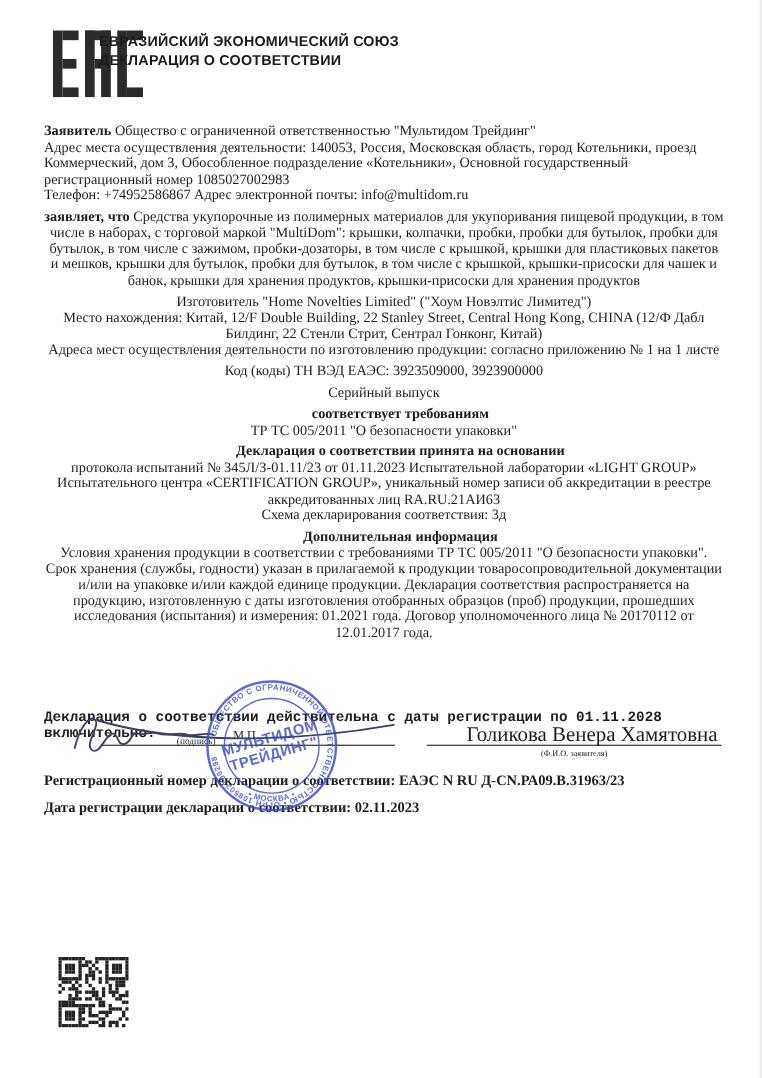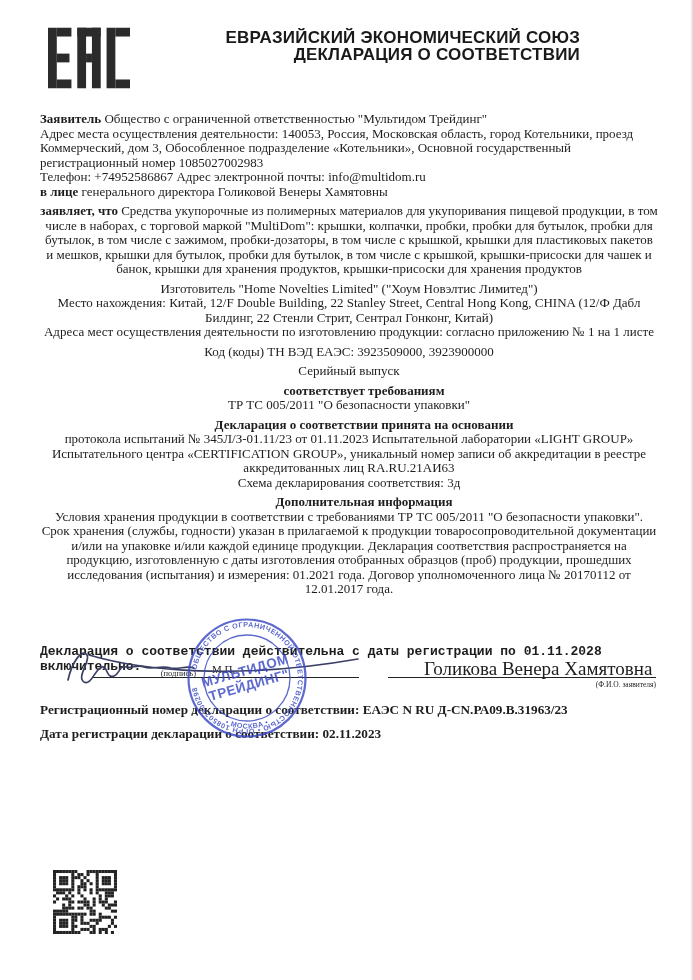--- a/index.html
+++ b/index.html
@@ -8,33 +8,33 @@
     font-family:"Liberation Serif","DejaVu Serif",serif; color:#1d1d1d;
     overflow:hidden;
   }
   .page::after{
     content:""; position:absolute; right:0; top:0; bottom:0; width:3px;
     background:linear-gradient(to right, rgba(0,0,0,0), rgba(0,0,0,.14));
     pointer-events:none;
   }
   .eac-logo { position:absolute; left:48px; top:27px; width:82px; height:62px; }
   .header {
-    position:absolute; left:90px; top:30px; width:490px; text-align:right;
+    position:absolute; left:90px; top:30px; width:490px; text-align:left;
     font-family:"Liberation Sans","DejaVu Sans",sans-serif; font-weight:bold;
-    font-size:17px; line-height:16.5px; color:#1a1a1a; letter-spacing:.2px;
+    font-size:13px; line-height:16.5px; color:#1a1a1a; letter-spacing:.2px;
   }
   .body-flow { position:absolute; left:40px; top:112px; width:618px; font-size:13px; line-height:14.5px; }
   .para + .para { margin-top:5px;text-align:center; }
   .bold { font-weight:bold;margin-left:30px; }
   .validity { position:absolute; left:40px; top:644px; width:618px; font-weight:bold; font-size:13px;font-family:Liberation Mono, monospace; }
   .sig-svg { position:absolute; left:58px; top:640px; width:310px; height:58px; z-index:3; }
   .sig-line-left  { position:absolute; left:92px;  top:677px; width:267px; border-top:1.4px solid #222; }
   .sig-line-right { position:absolute; left:388px; top:677px; width:268px; border-top:1.4px solid #222; }
   .sig-caption-left  { position:absolute; left:96px;  top:668px; width:100px; text-align:right; font-size:8.5px; }
-  .sig-caption-right { position:absolute; left:388px; top:680px; width:268px; text-align:right; font-size:7.5px; }
+  .sig-caption-right { position:absolute; left:388px; top:680px; width:268px; text-align:center; font-size:7.5px; }
   .mp-label { position:absolute; left:212px; top:663px; font-size:11px; z-index:1; }
   .signer-name { position:absolute; left:424px; top:658px; font-size:19px; }
   .reg-number { position:absolute; left:40px; top:702px; width:618px; font-weight:bold; font-size:13.2px; }
   .reg-date   { position:absolute; left:40px; top:726px; width:618px; font-weight:bold; font-size:13.2px; }
   .stamp-svg { position:absolute; left:184px; top:615px; width:126px; height:126px; opacity:.82; z-index:4; }
   .ring { font-size:7.2px; font-family:"Liberation Sans","DejaVu Sans",sans-serif; letter-spacing:.5px; font-weight:bold; }
   .stamp-center { font-size:13.5px; font-weight:bold; font-family:"Liberation Sans","DejaVu Sans",sans-serif; letter-spacing:.4px; }
   .qr { position:absolute; left:53px; top:870px; width:64px; height:64px; }
 </style>
 </head>
@@ -61,21 +61,20 @@
   <div class="header">
     <div>ЕВРАЗИЙСКИЙ ЭКОНОМИЧЕСКИЙ СОЮЗ</div>
     <div>ДЕКЛАРАЦИЯ О СООТВЕТСТВИИ</div>
   </div>
 
   <div class="body-flow">
     <div class="para">
       <div><b>Заявитель</b><span> Общество с ограниченной ответственностью "Мультидом Трейдинг"</span></div>
       <div>Адрес места осуществления деятельности: 140053, Россия, Московская область, город Котельники, проезд Коммерческий, дом 3, Обособленное подразделение «Котельники», Основной государственный регистрационный номер 1085027002983</div>
       <div>Телефон: +74952586867 Адрес электронной почты: info@multidom.ru</div>
-      <div><b>в лице</b><span> генерального директора Голиковой Венеры Хамятовны</span></div>
     </div>
 
     <div class="para">
       <b>заявляет, что</b><span> Средства укупорочные из полимерных материалов для укупоривания пищевой продукции, в том числе в наборах, с торговой маркой "MultiDom": крышки, колпачки, пробки, пробки для бутылок, пробки для бутылок, в том числе с зажимом, пробки-дозаторы, в том числе с крышкой, крышки для пластиковых пакетов и мешков, крышки для бутылок, пробки для бутылок, в том числе с крышкой, крышки-присоски для чашек и банок, крышки для хранения продуктов, крышки-присоски для хранения продуктов</span>
     </div>
 
     <div class="para">
       <div>Изготовитель "Home Novelties Limited" ("Хоум Новэлтис Лимитед")</div>
       <div>Место нахождения: Китай, 12/F Double Building, 22 Stanley Street, Central Hong Kong, CHINA (12/Ф Дабл Билдинг, 22 Стенли Стрит, Сентрал Гонконг, Китай)</div>
       <div>Адреса мест осуществления деятельности по изготовлению продукции: согласно приложению № 1 на 1 листе</div>

